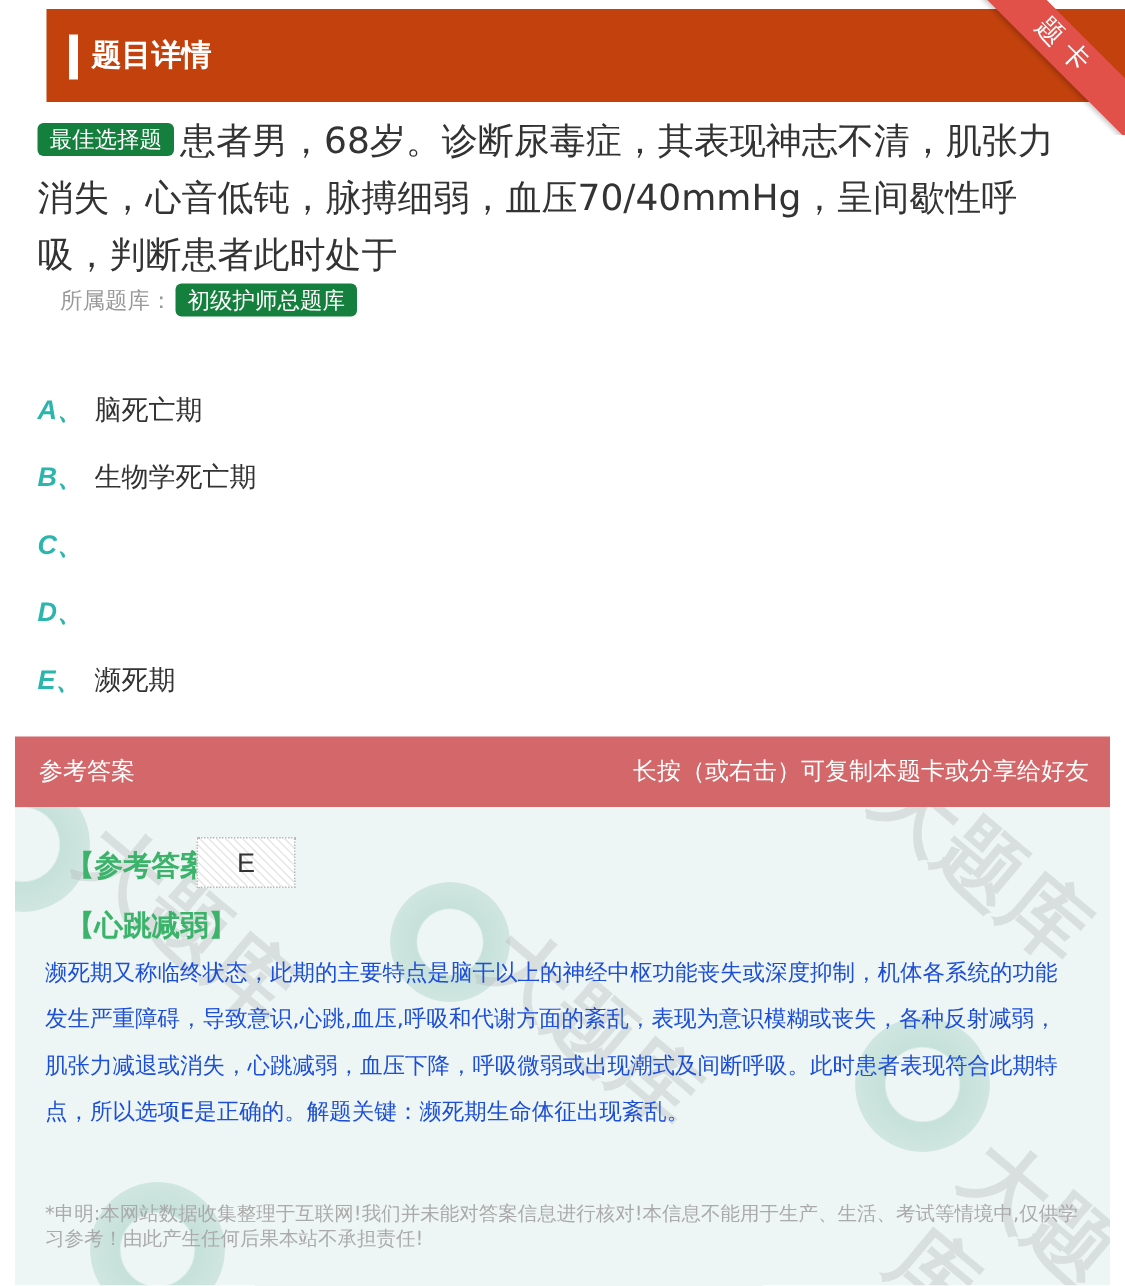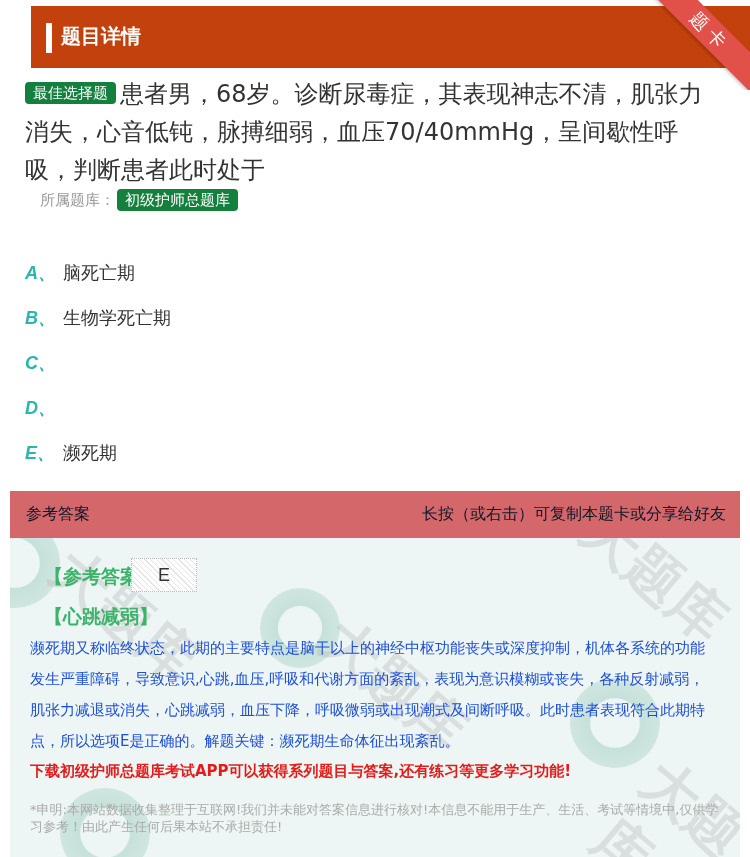--- a/index.html
+++ b/index.html
@@ -47,21 +47,21 @@
   .bank .tag { vertical-align: 0; margin-left: 2px; }
   .options { position: absolute; left: 25px; top: 250px; }
   .option { height: 45px; display: flex; align-items: center; }
   .option .letter {
     width: 38px; font-size: 18px; font-weight: bold; font-style: italic; color: #2bb5ac;
     font-family: "Liberation Sans", sans-serif;
   }
   .option .text { font-size: 18px; color: #333; }
   .ans-header {
     position: absolute; left: 10px; top: 491px; width: 730px; height: 47px;
-    background: #d4676a; color: #0f172a; font-size: 16px;
+    background: #d4676a; color: #ffffff; font-size: 16px;
   }
   .ans-header .l { position: absolute; left: 16px; top: 13px; }
   .ans-header .r { position: absolute; right: 14px; top: 13px; }
   .ans-body {
     position: absolute; left: 10px; top: 538px; width: 730px; height: 319px;
     background: #edf6f4; overflow: hidden;
   }
   .wm-circle {
     position: absolute; border-radius: 50%;
     background: radial-gradient(circle, transparent 38%, rgba(150,200,185,0.45) 40%, rgba(120,180,165,0.25) 70%, transparent 72%);
@@ -143,15 +143,14 @@
   <div class="wm-circle" style="left:50px;top:250px;width:90px;height:90px;"></div>
   <div class="wm-text" style="left:30px;top:40px;">大题库</div>
   <div class="wm-text" style="left:300px;top:110px;">大题库</div>
   <div class="wm-text" style="left:560px;top:0px;">大题库</div>
   <div class="wm-text" style="left:600px;top:230px;">大题库</div>
 
   <div class="ans-label" style="top:26px;">【参考答案】</div>
   <div class="ans-img">E</div>
   <div class="ans-label" style="top:66px;">【心跳减弱】</div>
   <div class="analysis">濒死期又称临终状态，此期的主要特点是脑干以上的神经中枢功能丧失或深度抑制，机体各系统的功能发生严重障碍，导致意识,心跳,血压,呼吸和代谢方面的紊乱，表现为意识模糊或丧失，各种反射减弱，肌张力减退或消失，心跳减弱，血压下降，呼吸微弱或出现潮式及间断呼吸。此时患者表现符合此期特点，所以选项E是正确的。解题关键：濒死期生命体征出现紊乱。</div>
-  <div class="promo">下载初级护师总题库考试APP可以获得系列题目与答案,还有练习等更多学习功能!</div>
   <div class="disclaimer">*申明:本网站数据收集整理于互联网!我们并未能对答案信息进行核对!本信息不能用于生产、生活、考试等情境中,仅供学习参考！由此产生任何后果本站不承担责任!</div>
 </div>
 
 </body></html>

